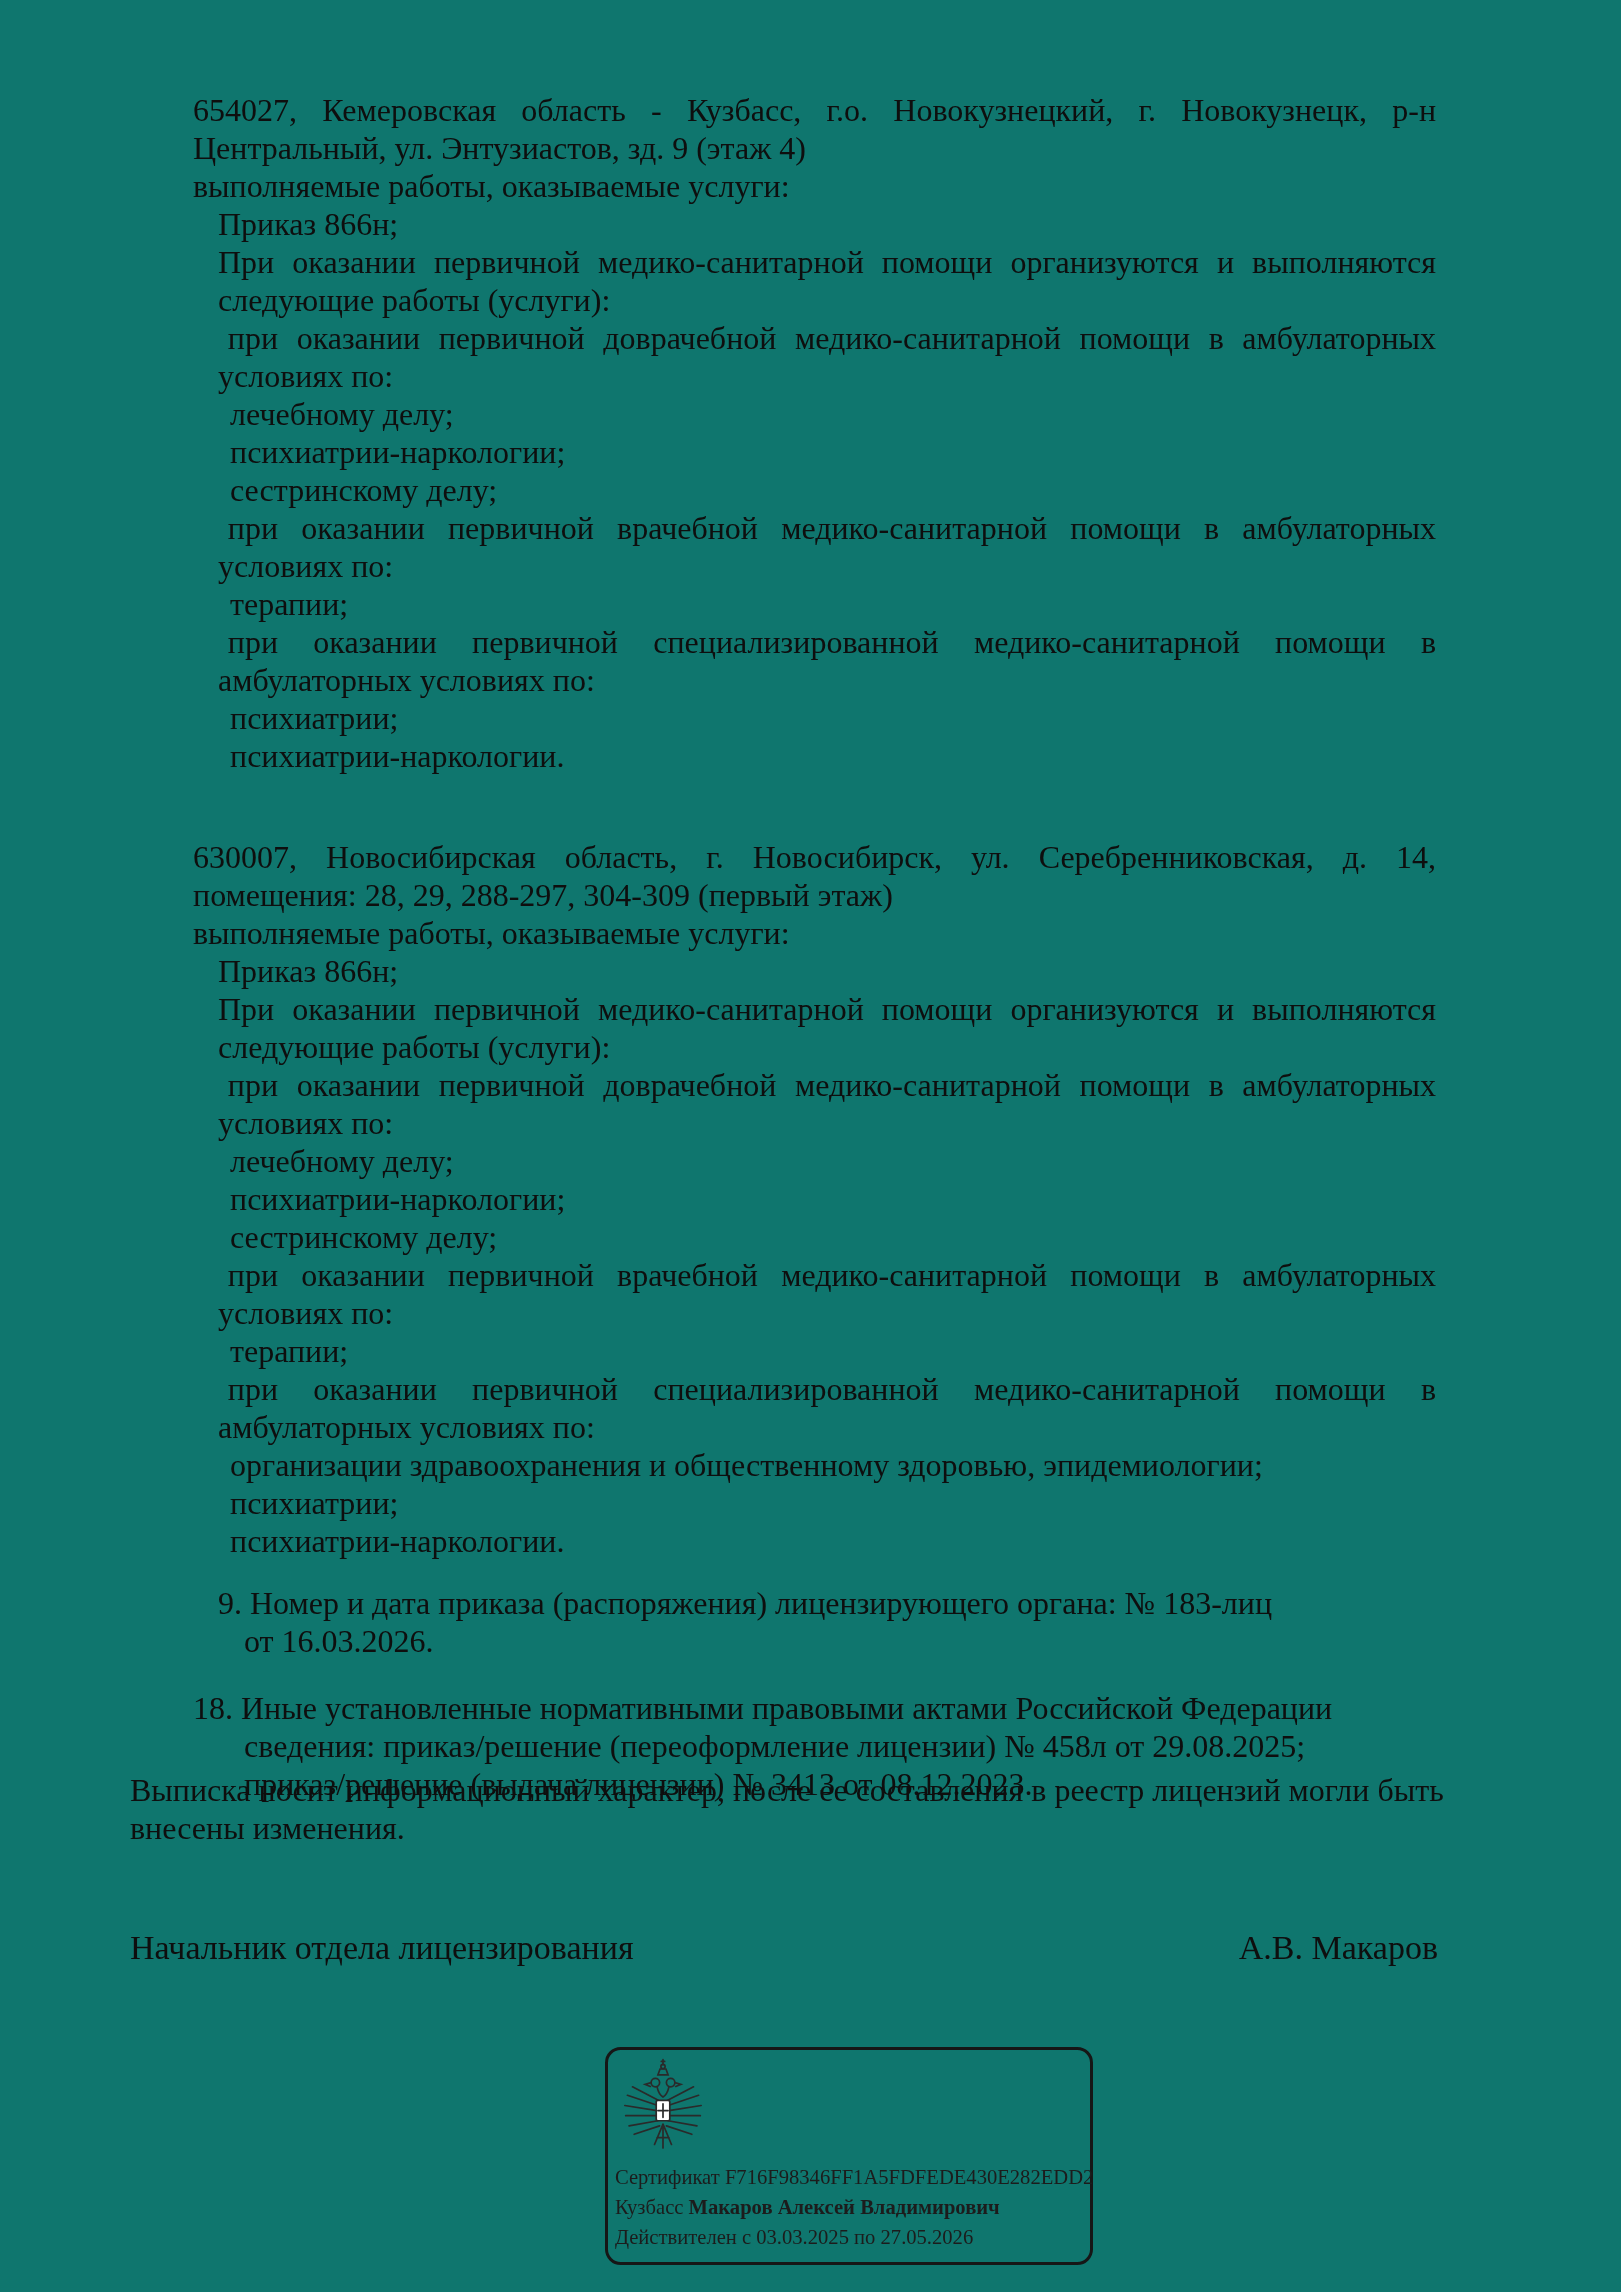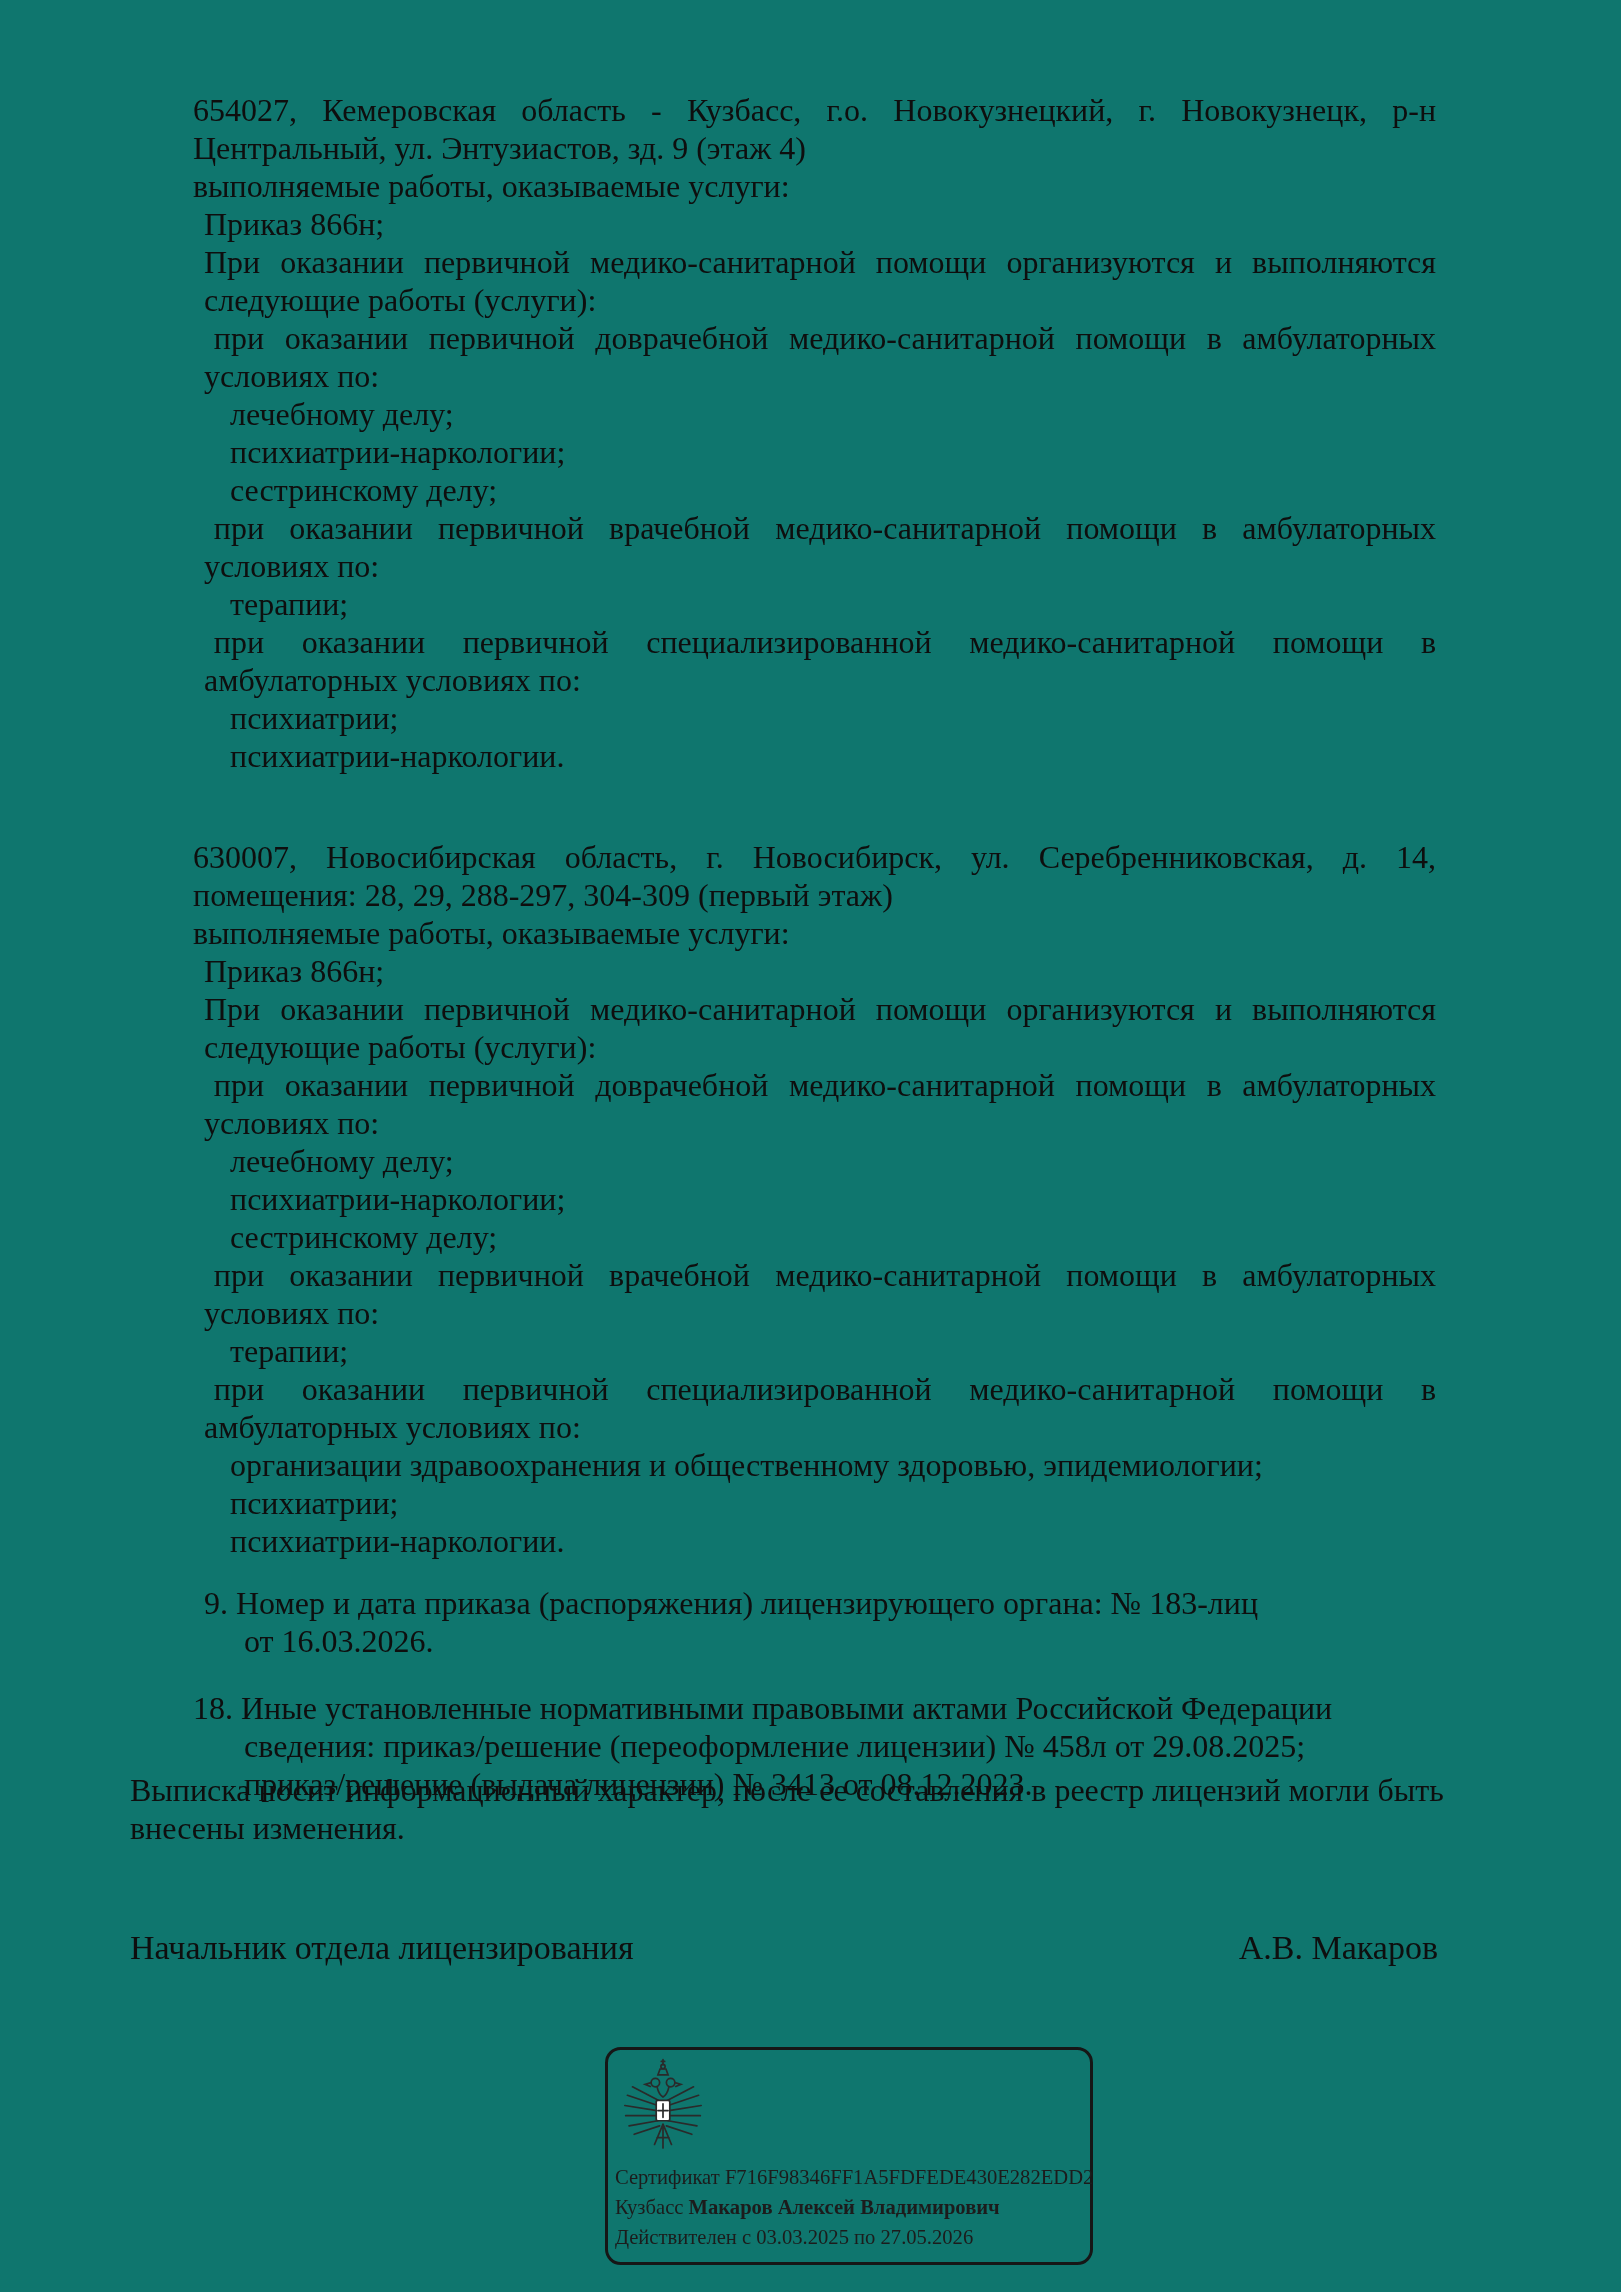--- a/index.html
+++ b/index.html
@@ -14,21 +14,21 @@
     line-height:38px;
     overflow:hidden;
   }
   .body-text{
     position:absolute;
     left:193px;right:185px;top:91px;
   }
   p{margin:0;}
   .just{text-align:justify;}
   .l0{margin-left:0;}
-  .l1{margin-left:11px;}
+  .l1{margin-left:25px;}
   .fi{text-indent:9.8px;font-family:Liberation Serif, serif;}
   .l2{margin-left:37px;}
   .loc2{margin-top:63px;}
   .item9{margin-top:23.5px;}
   .item10{margin-top:29px;}
   .cont{margin-left:51px;}
   .footer-note{
     position:absolute;
     left:130px;right:90px;top:1771px;
   }

